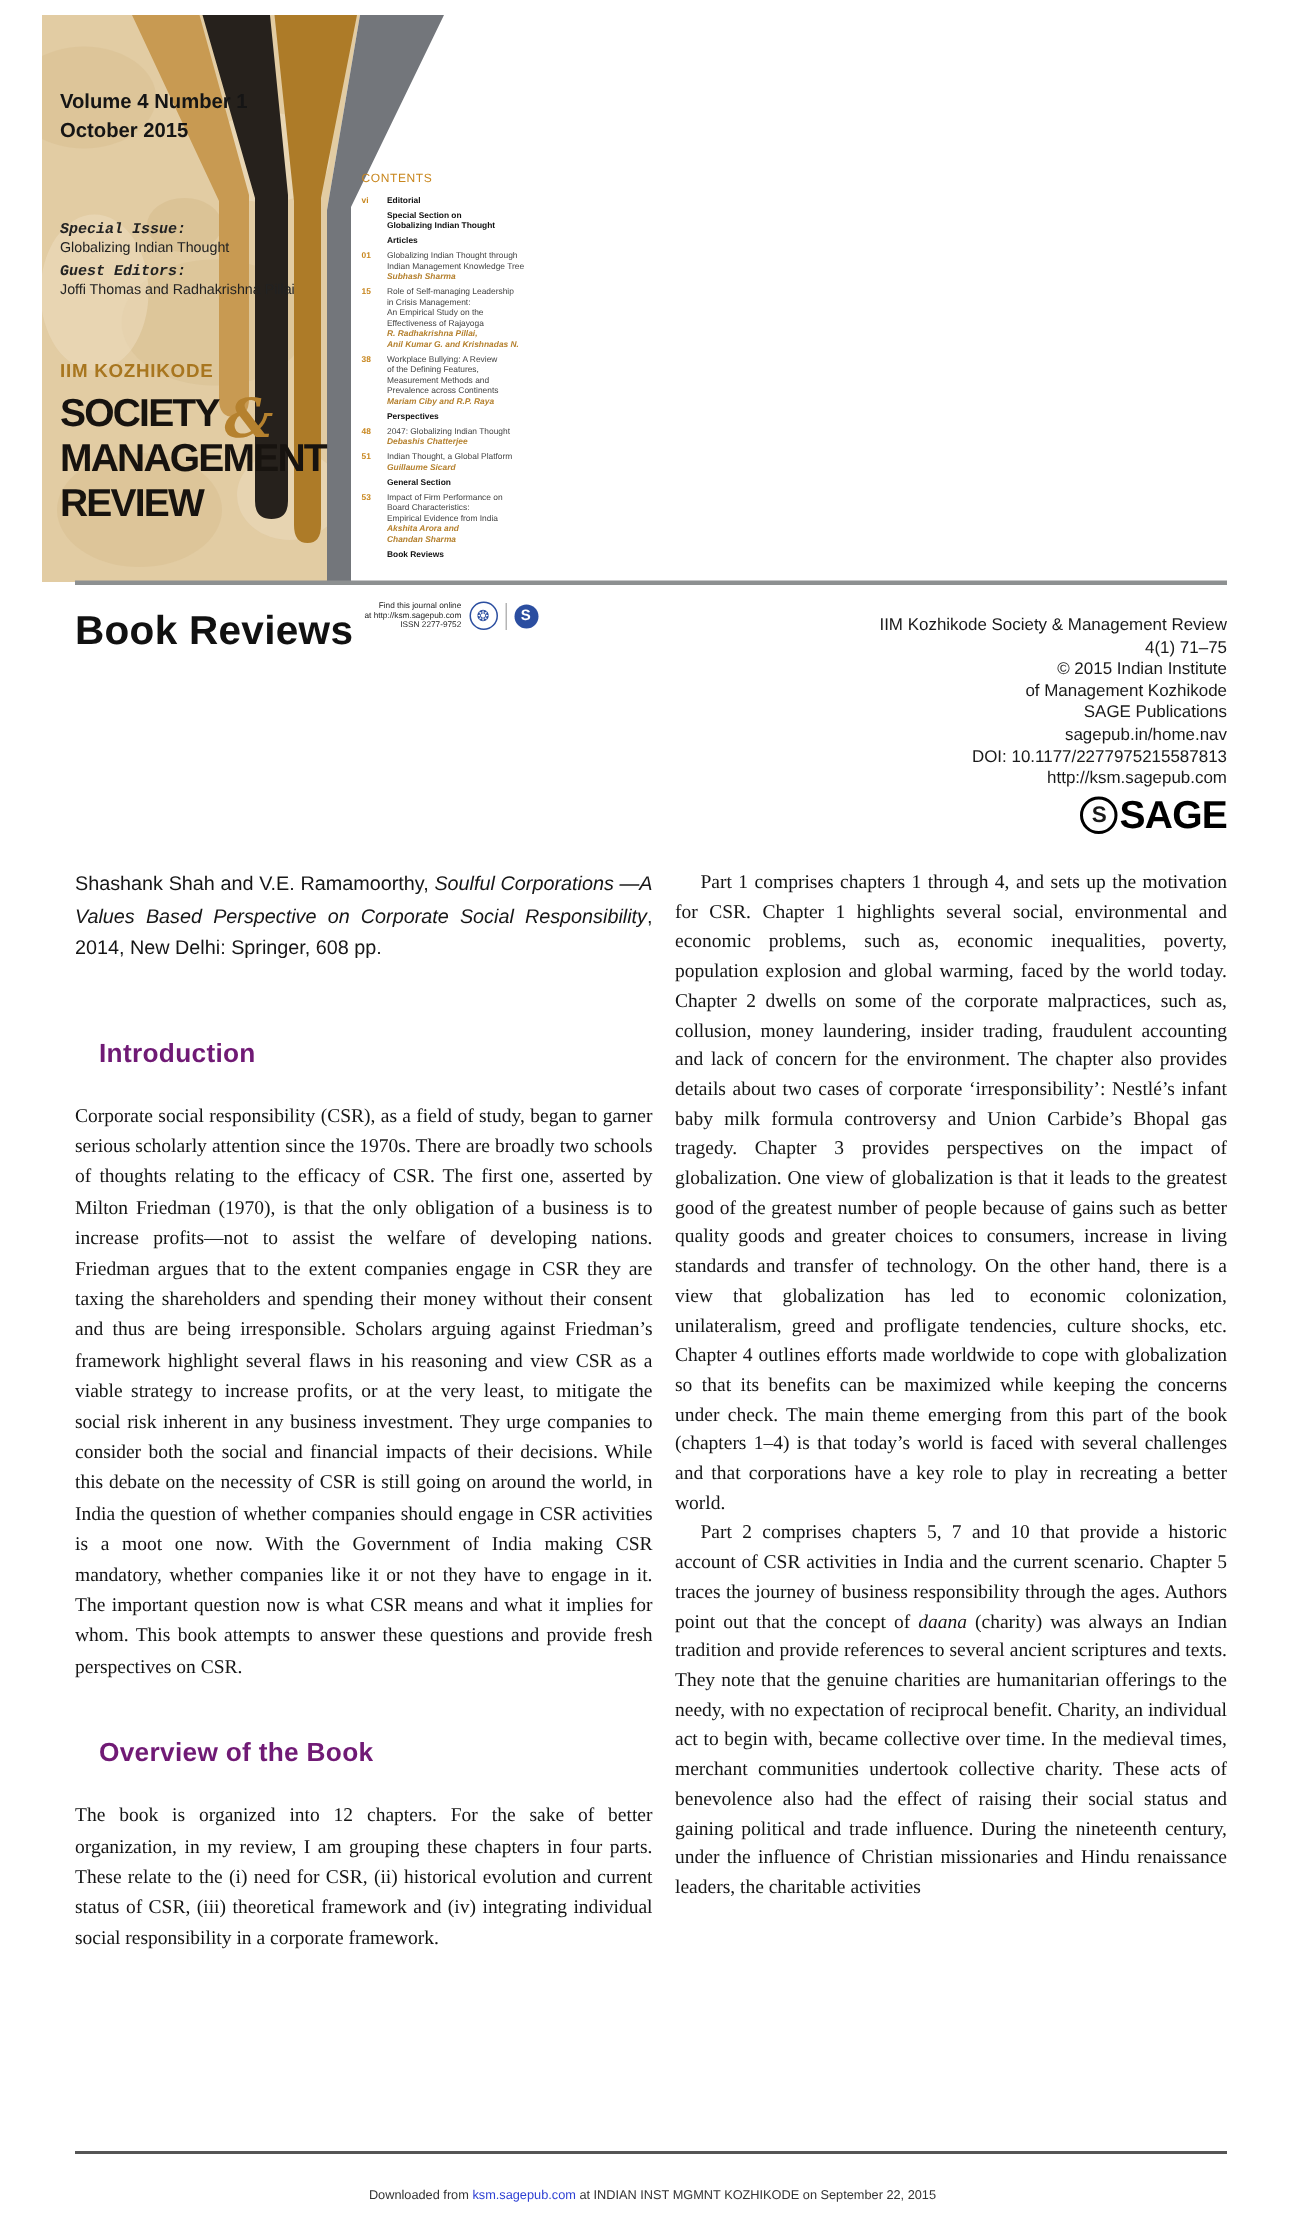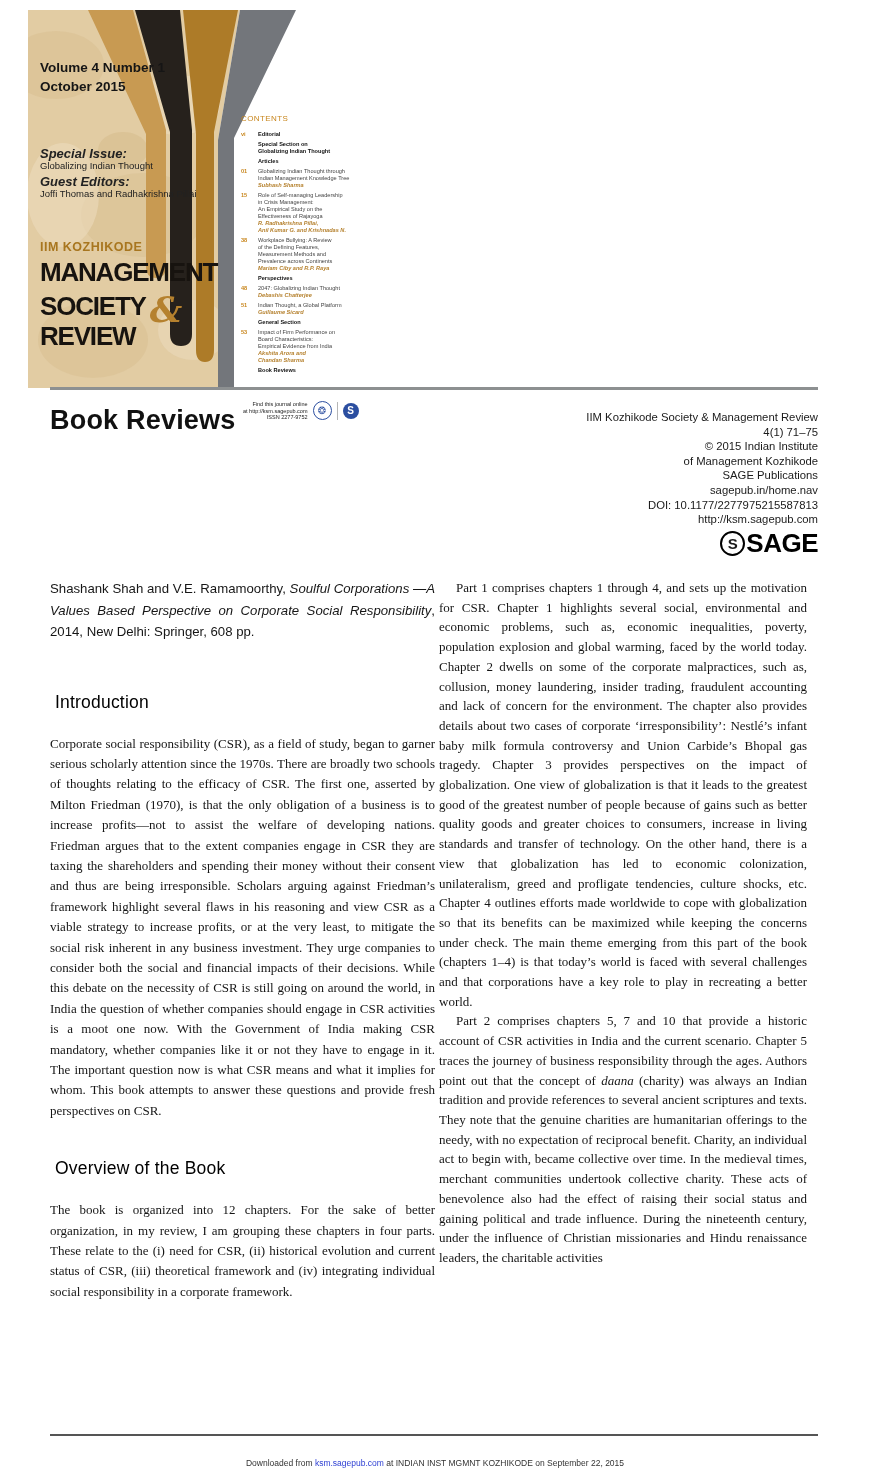--- a/index.html
+++ b/index.html
@@ -4,21 +4,21 @@
 <style>
   html,body{margin:0;padding:0;background:#ffffff;}
   #page{position:relative;width:870px;height:1481px;background:#ffffff;overflow:hidden;
         font-family:"Liberation Sans",sans-serif;color:#1a1a1a;}
 
   
   .cover{position:absolute;left:28px;top:10px;width:397px;height:378px;}
   .cover svg{position:absolute;left:0;top:0;}
   .cover-volume{position:absolute;left:12px;top:48px;font-weight:bold;font-size:13.5px;line-height:19px;color:#151515;}
   .cover-issue{position:absolute;left:12px;top:138px;font-size:9.5px;line-height:12px;color:#222;}
-  .cover-issue .lbl{font-weight:bold;font-style:italic;font-size:13px;}
+  .cover-issue .lbl{font-weight:bold;font-style:italic;font-size:10px;font-family:Liberation Mono, monospace;}
   .cover-issue .gap{height:4px;}
   .brand{position:absolute;left:12px;top:230px;z-index:3;}
   .brand-prefix{color:#a8761f;font-weight:bold;font-size:12.5px;letter-spacing:.5px;margin-bottom:3px;}
   .brand-word{font-weight:bold;font-size:26px;letter-spacing:-1.2px;color:#17130f;line-height:30px;}
   .brand-amp{font-family:"DejaVu Serif",serif;font-style:italic;font-weight:bold;font-size:36px;color:#b5812e;
              position:relative;top:7px;margin-left:4px;}
   
   .toc{position:absolute;left:213px;top:104px;width:182px;z-index:3;}
   .toc-title{color:#c8861d;font-weight:normal;font-size:8px;letter-spacing:.4px;margin-bottom:8px;}
   .toc-row{display:flex;margin-bottom:3px;}
@@ -40,25 +40,25 @@
   .mini-divider{width:1px;height:18px;background:#b5b5b5;}
   .mini-sage{width:16px;height:16px;border-radius:50%;background:#2b4ea0;color:#fff;font-weight:bold;font-size:10px;
              display:flex;align-items:center;justify-content:center;}
   .meta{position:absolute;right:52px;top:410px;text-align:right;font-size:11.3px;line-height:14.6px;color:#1a1a1a;}
   .sage-logo{position:absolute;right:52px;top:528px;display:flex;align-items:center;justify-content:flex-end;}
   .sage-s{display:inline-flex;width:21px;height:21px;border:2.5px solid #000;border-radius:50%;
           align-items:center;justify-content:center;font-weight:bold;font-size:15px;margin-right:1px;}
   .sage-text{font-weight:bold;font-size:26px;letter-spacing:-.5px;color:#000;text-align:center;}
 
   
-  .columns{position:absolute;left:50px;top:578px;width:768px;display:flex;gap:4px;}
+  .columns{position:absolute;left:50px;top:578px;width:768px;display:flex;gap:15px;}
   .col-left{width:385px;flex:0 0 385px;}
   .col-right{width:368px;flex:0 0 368px;}
   .citation{font-family:"Liberation Sans",sans-serif;font-size:13.2px;line-height:21.5px;text-align:justify;color:#161616;}
-  .sec-heading{font-weight:normal;font-size:17.5px;letter-spacing:.2px;color:#000000;margin:5px;}
+  .sec-heading{font-weight:bold;font-size:17.5px;letter-spacing:.2px;color:#701a75;margin:16px;}
   .h-intro{margin-top:49px;}
   .h-overview{margin-top:37px;}
   .body-par{font-family:"Liberation Serif",serif;font-size:13px;line-height:20.4px;text-align:justify;
             color:#151515;margin:21px 0 0 0;}
   .col-right .body-par{margin:0;text-indent:17px;line-height:19.7px;}
   .col-right .body-par + .body-par{margin-top:0;}
   em{font-style:italic;}
 
   
   .footer{position:absolute;left:0;top:1458px;width:870px;text-align:center;
@@ -104,22 +104,22 @@
     <div class="cover-issue">
       <div class="lbl">Special Issue:</div>
       <div>Globalizing Indian Thought</div>
       <div class="gap"></div>
       <div class="lbl">Guest Editors:</div>
       <div>Joffi Thomas and Radhakrishna Pillai</div>
     </div>
 
     <div class="brand">
       <div class="brand-prefix">IIM KOZHIKODE</div>
+      <div class="brand-word"><span>SOCIETY</span><span class="brand-amp">&amp;</span></div>
       <div class="brand-word">MANAGEMENT</div>
-      <div class="brand-word"><span>SOCIETY</span><span class="brand-amp">&amp;</span></div>
       <div class="brand-word">REVIEW</div>
     </div>
 
     <div class="toc">
       <div class="toc-title">CONTENTS</div>
       <div id="toc-list">
           <div class="toc-row">
             <div class="toc-num">vi</div>
             <div class="toc-body toc-heading">
               <div>Editorial</div>

